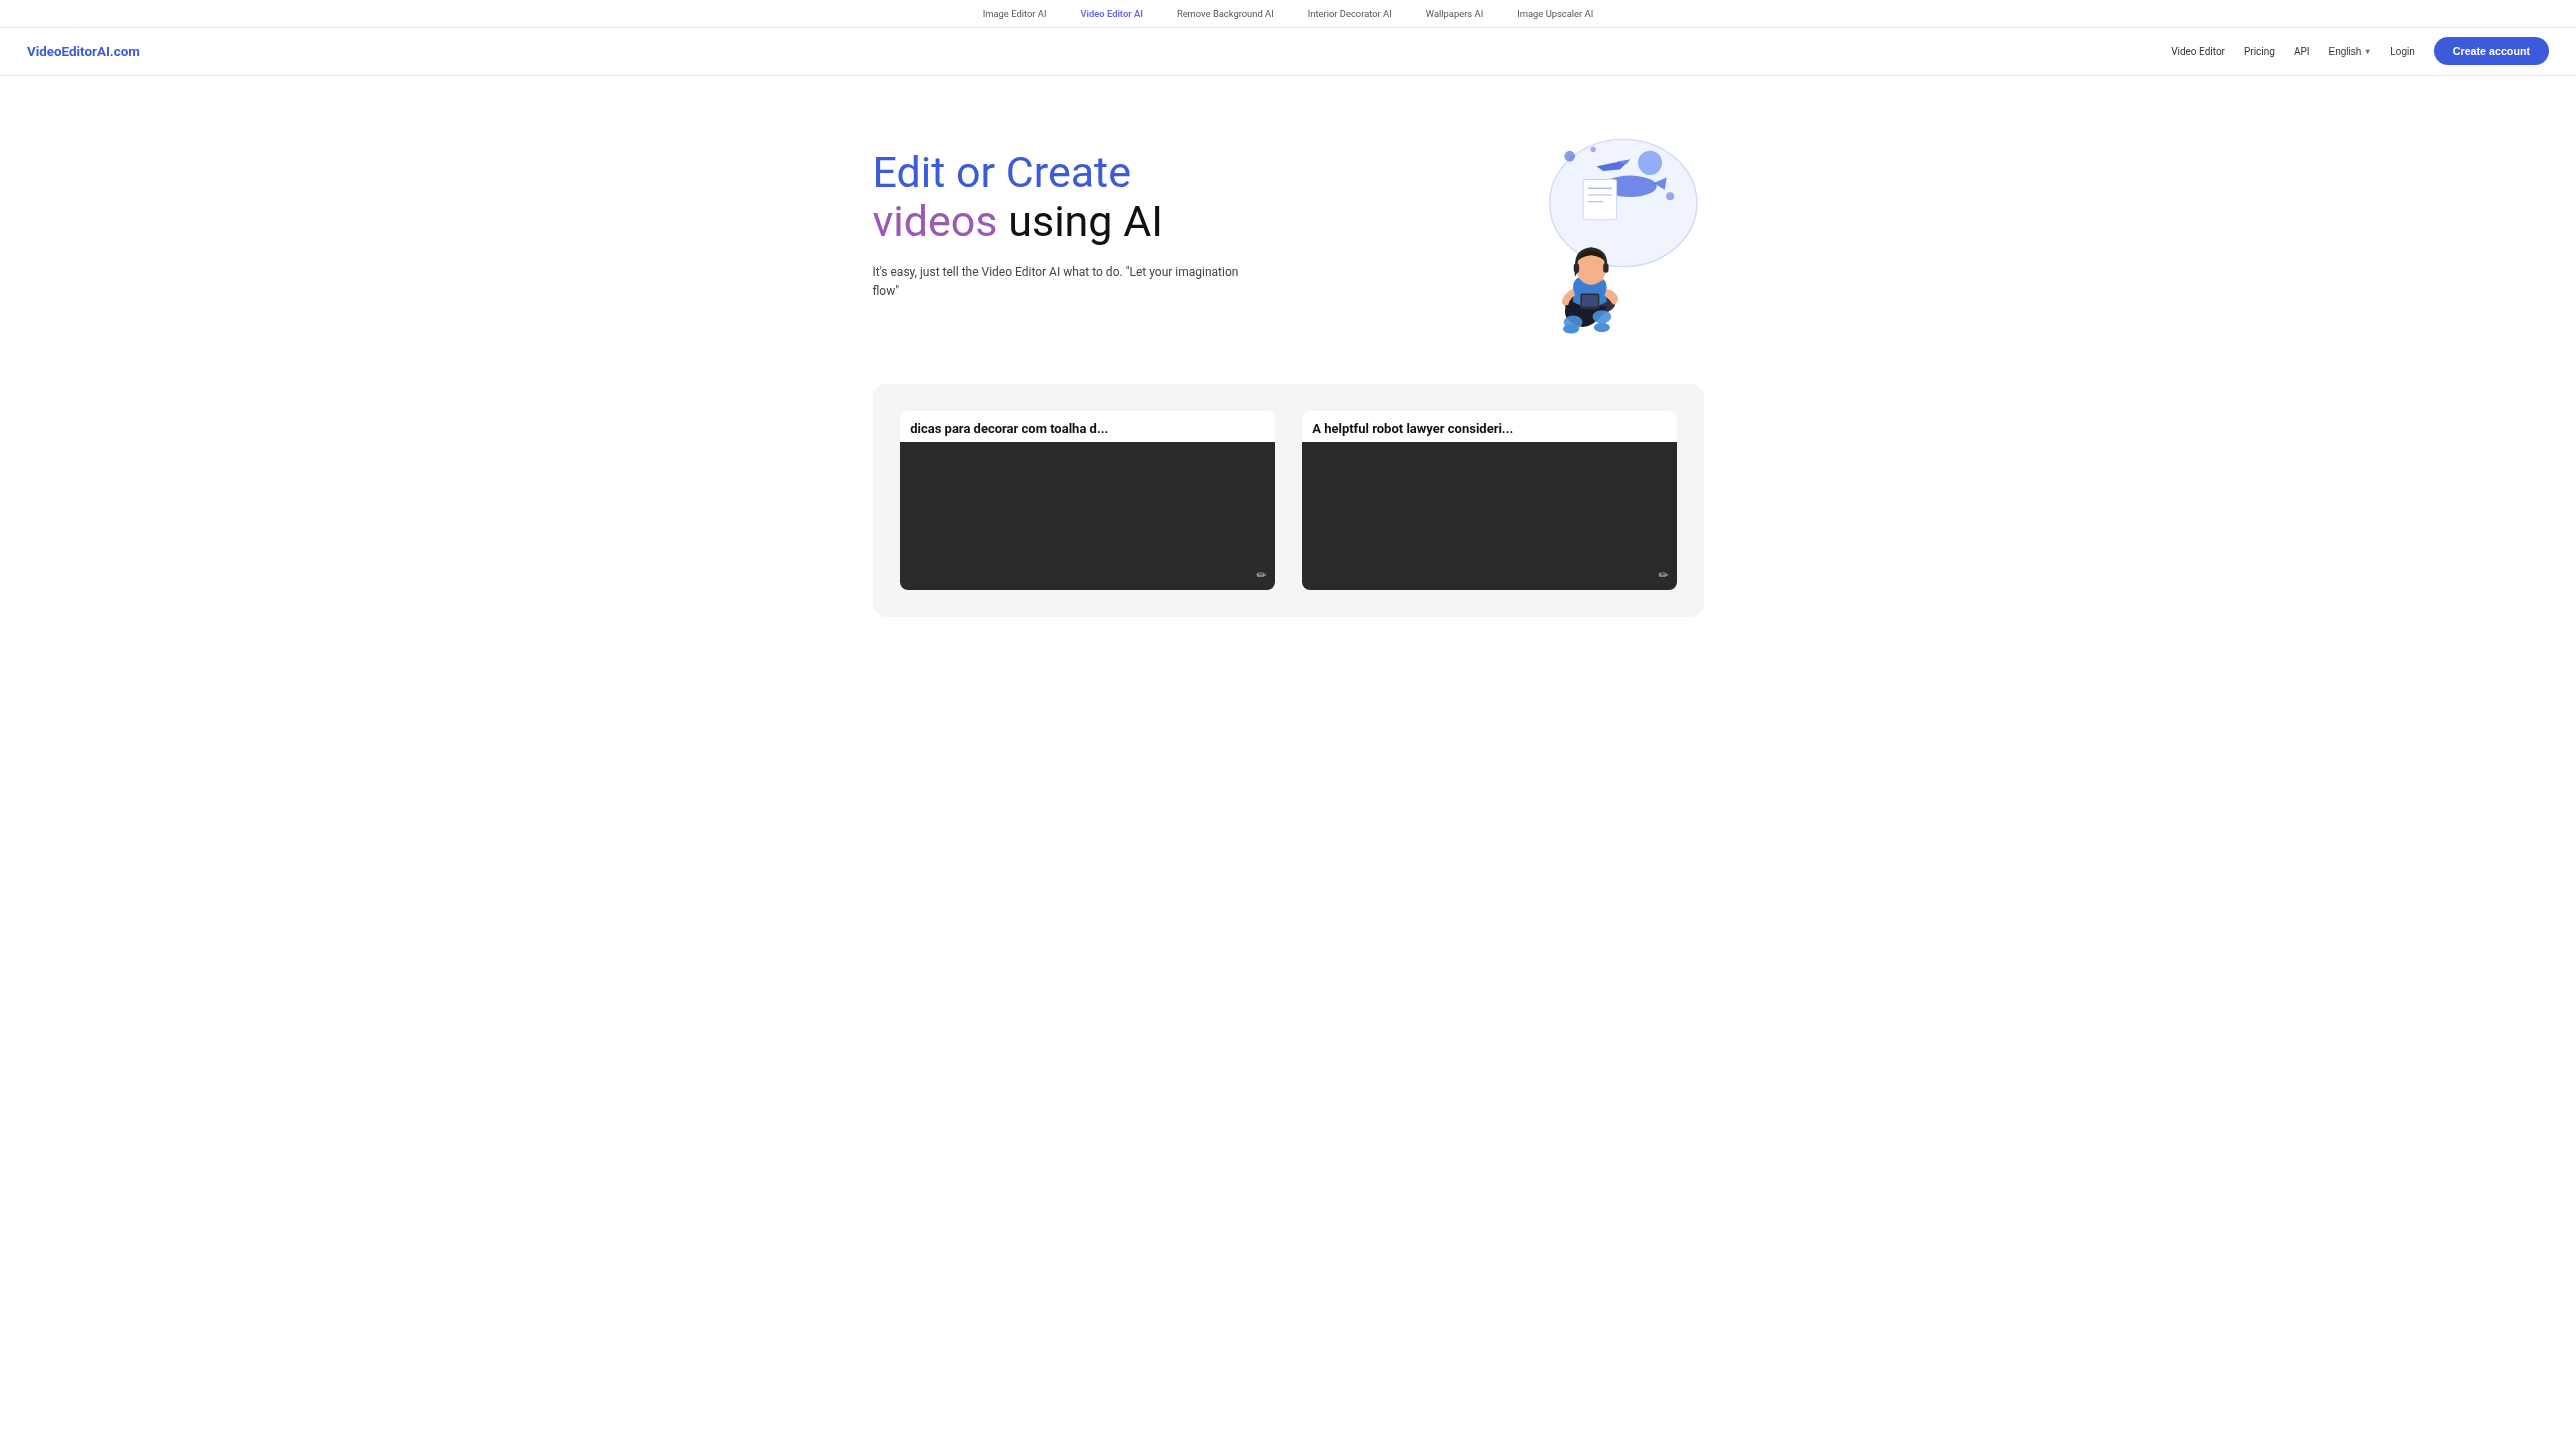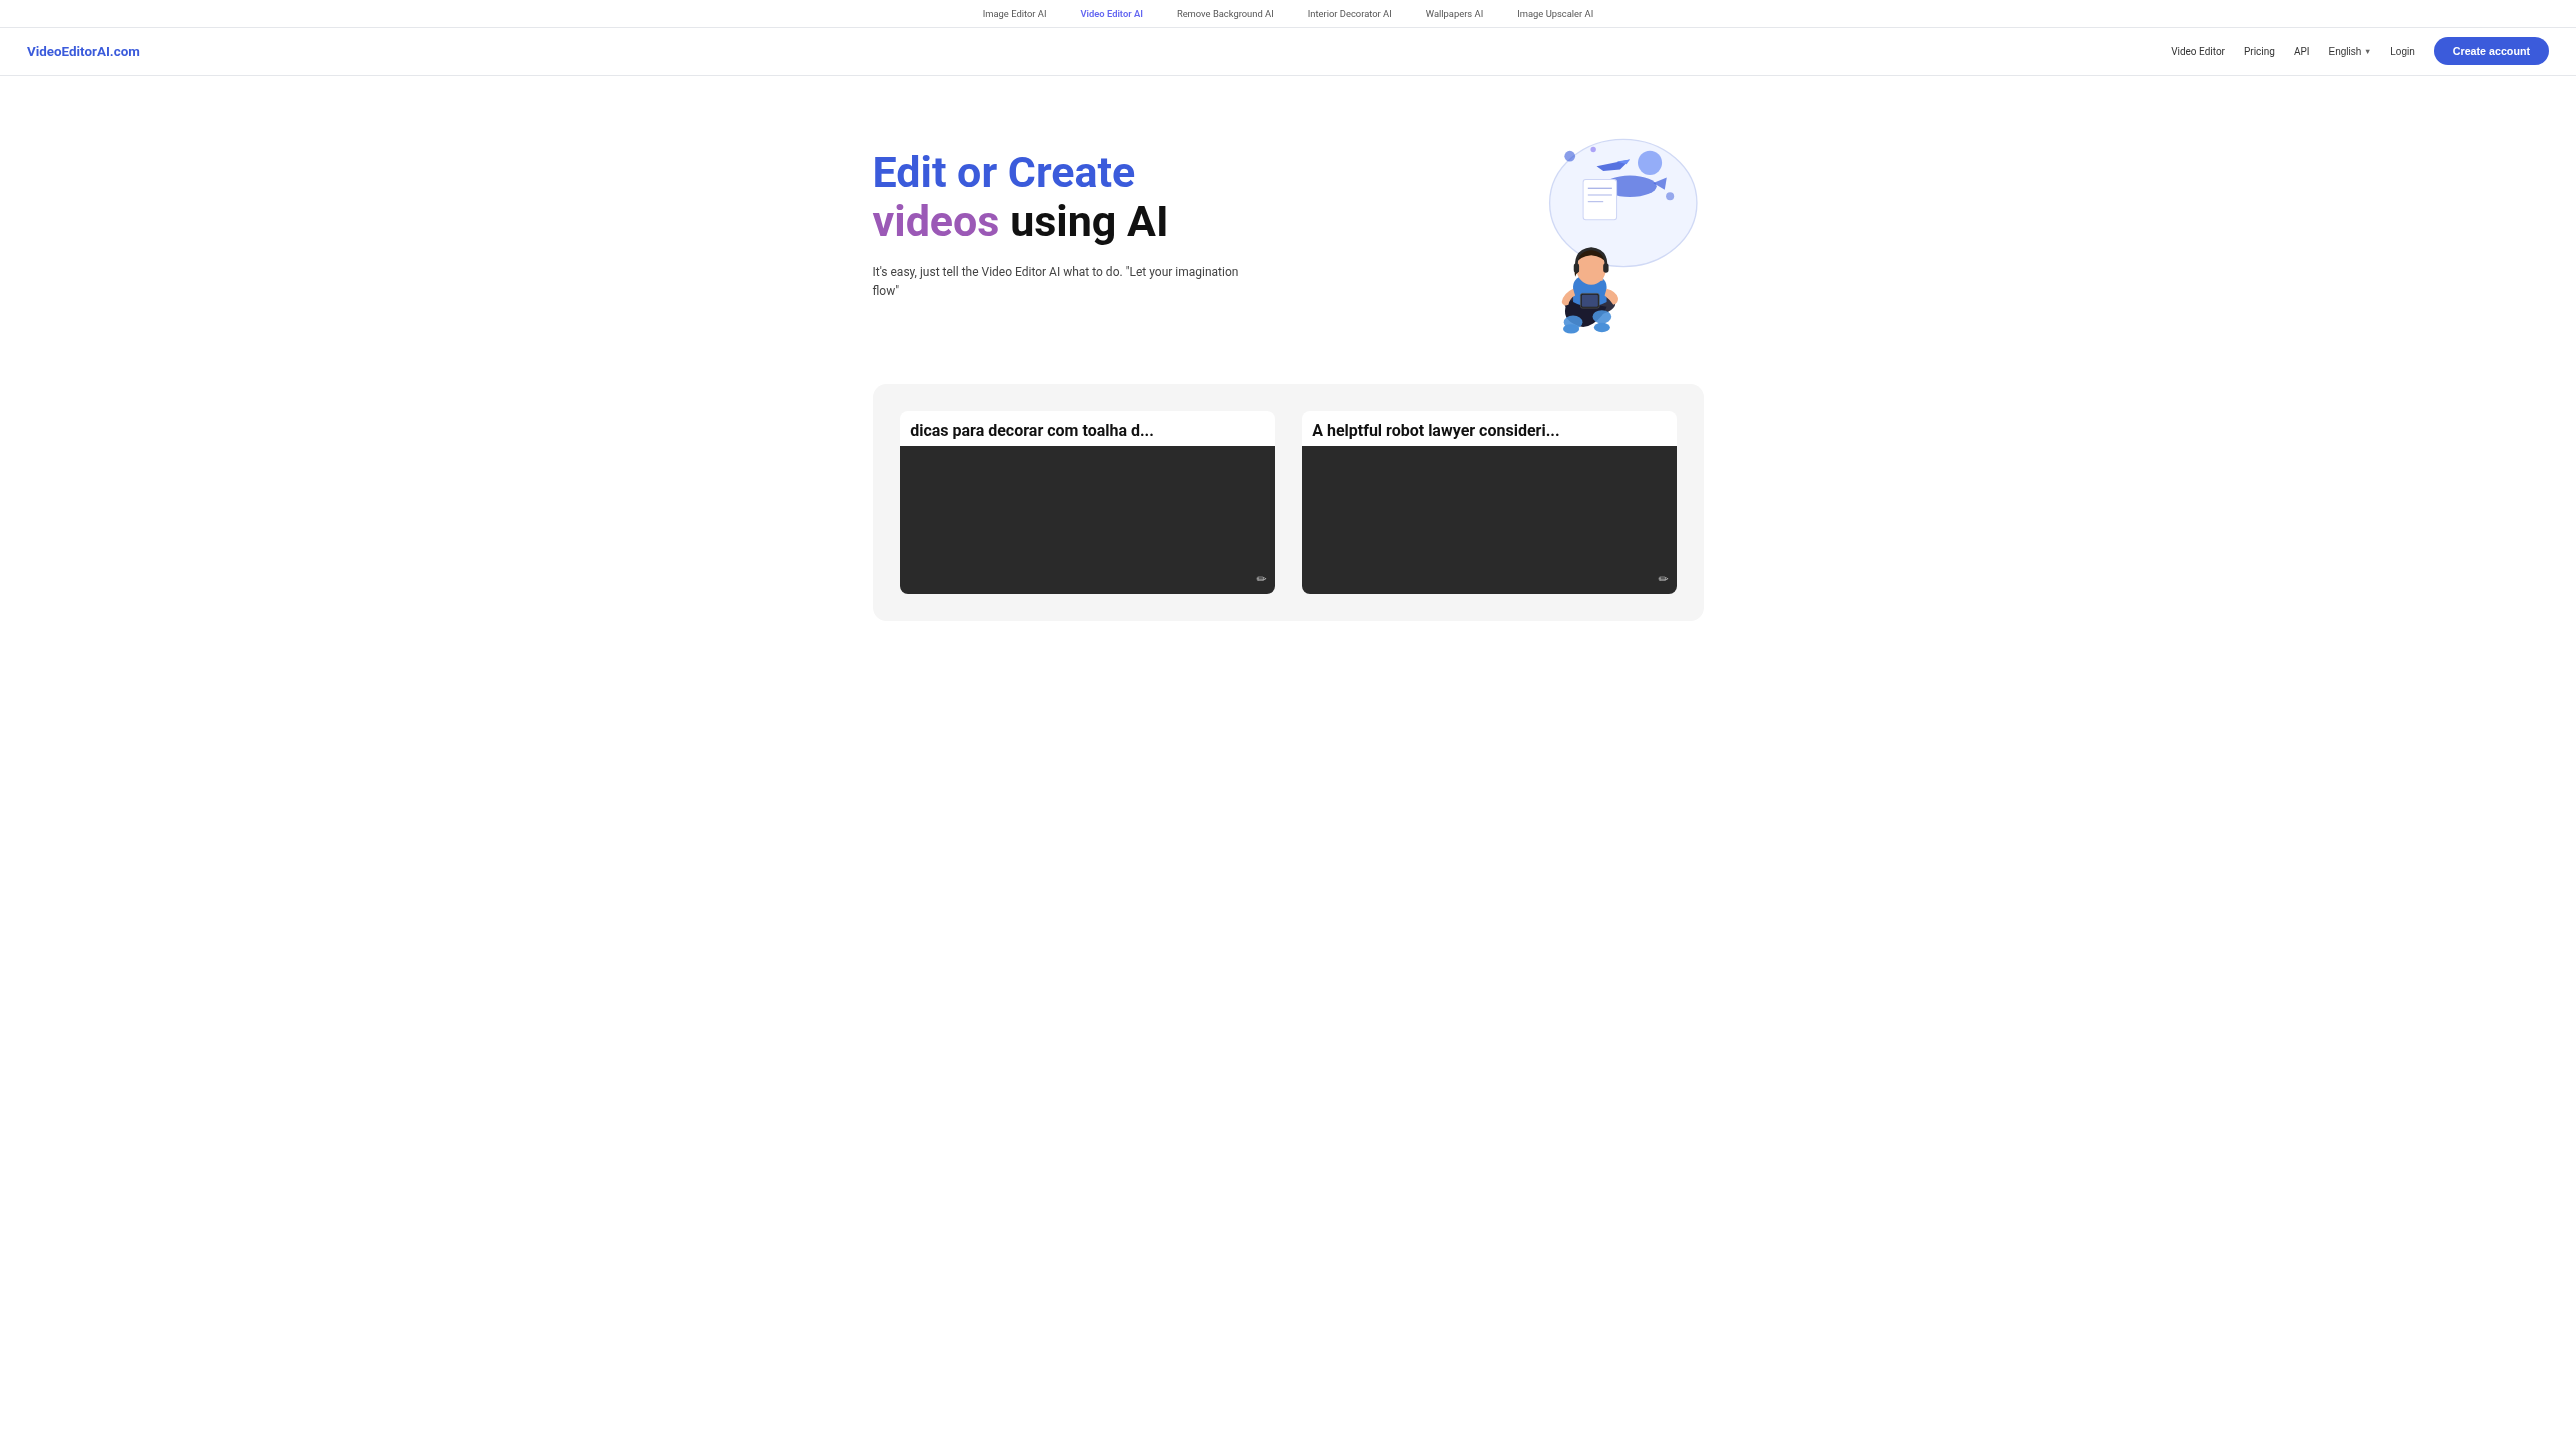--- a/index.html
+++ b/index.html
@@ -85,21 +85,21 @@
       display: flex;
       align-items: center;
       padding: 40px 54px 27px 54px;
       max-width: 939px;
       margin: 0 auto;
       gap: 40px;
     }
     .hero-content { flex: 1; }
     .hero-title {
       font-size: 43px;
-      font-weight: 700;
+      font-weight: 400;
       line-height: 1.15;
       margin-bottom: 16px;
     }
     .hero-title .edit-or-create {
       color: #3b5bdb;
     }
     .hero-title .videos {
       color: #9b59b6;
     }
     .hero-title .using-ai {
@@ -183,21 +183,21 @@
       grid-template-columns: 1fr 1fr;
       gap: 27px;
     }
 
     .video-card {
       background: #fff;
       border-radius: 8px;
       overflow: hidden;
     }
     .video-card-title {
-      font-size: 16px;
+      font-size: 13px;
       font-weight: 700;
       color: #111;
       padding: 10.7px 10.7px 5.4px 10.7px;
     }
     .video-thumbnail {
       width: 100%;
       height: 148px;
       background: #2a2a2a;
       display: flex;
       align-items: center;

